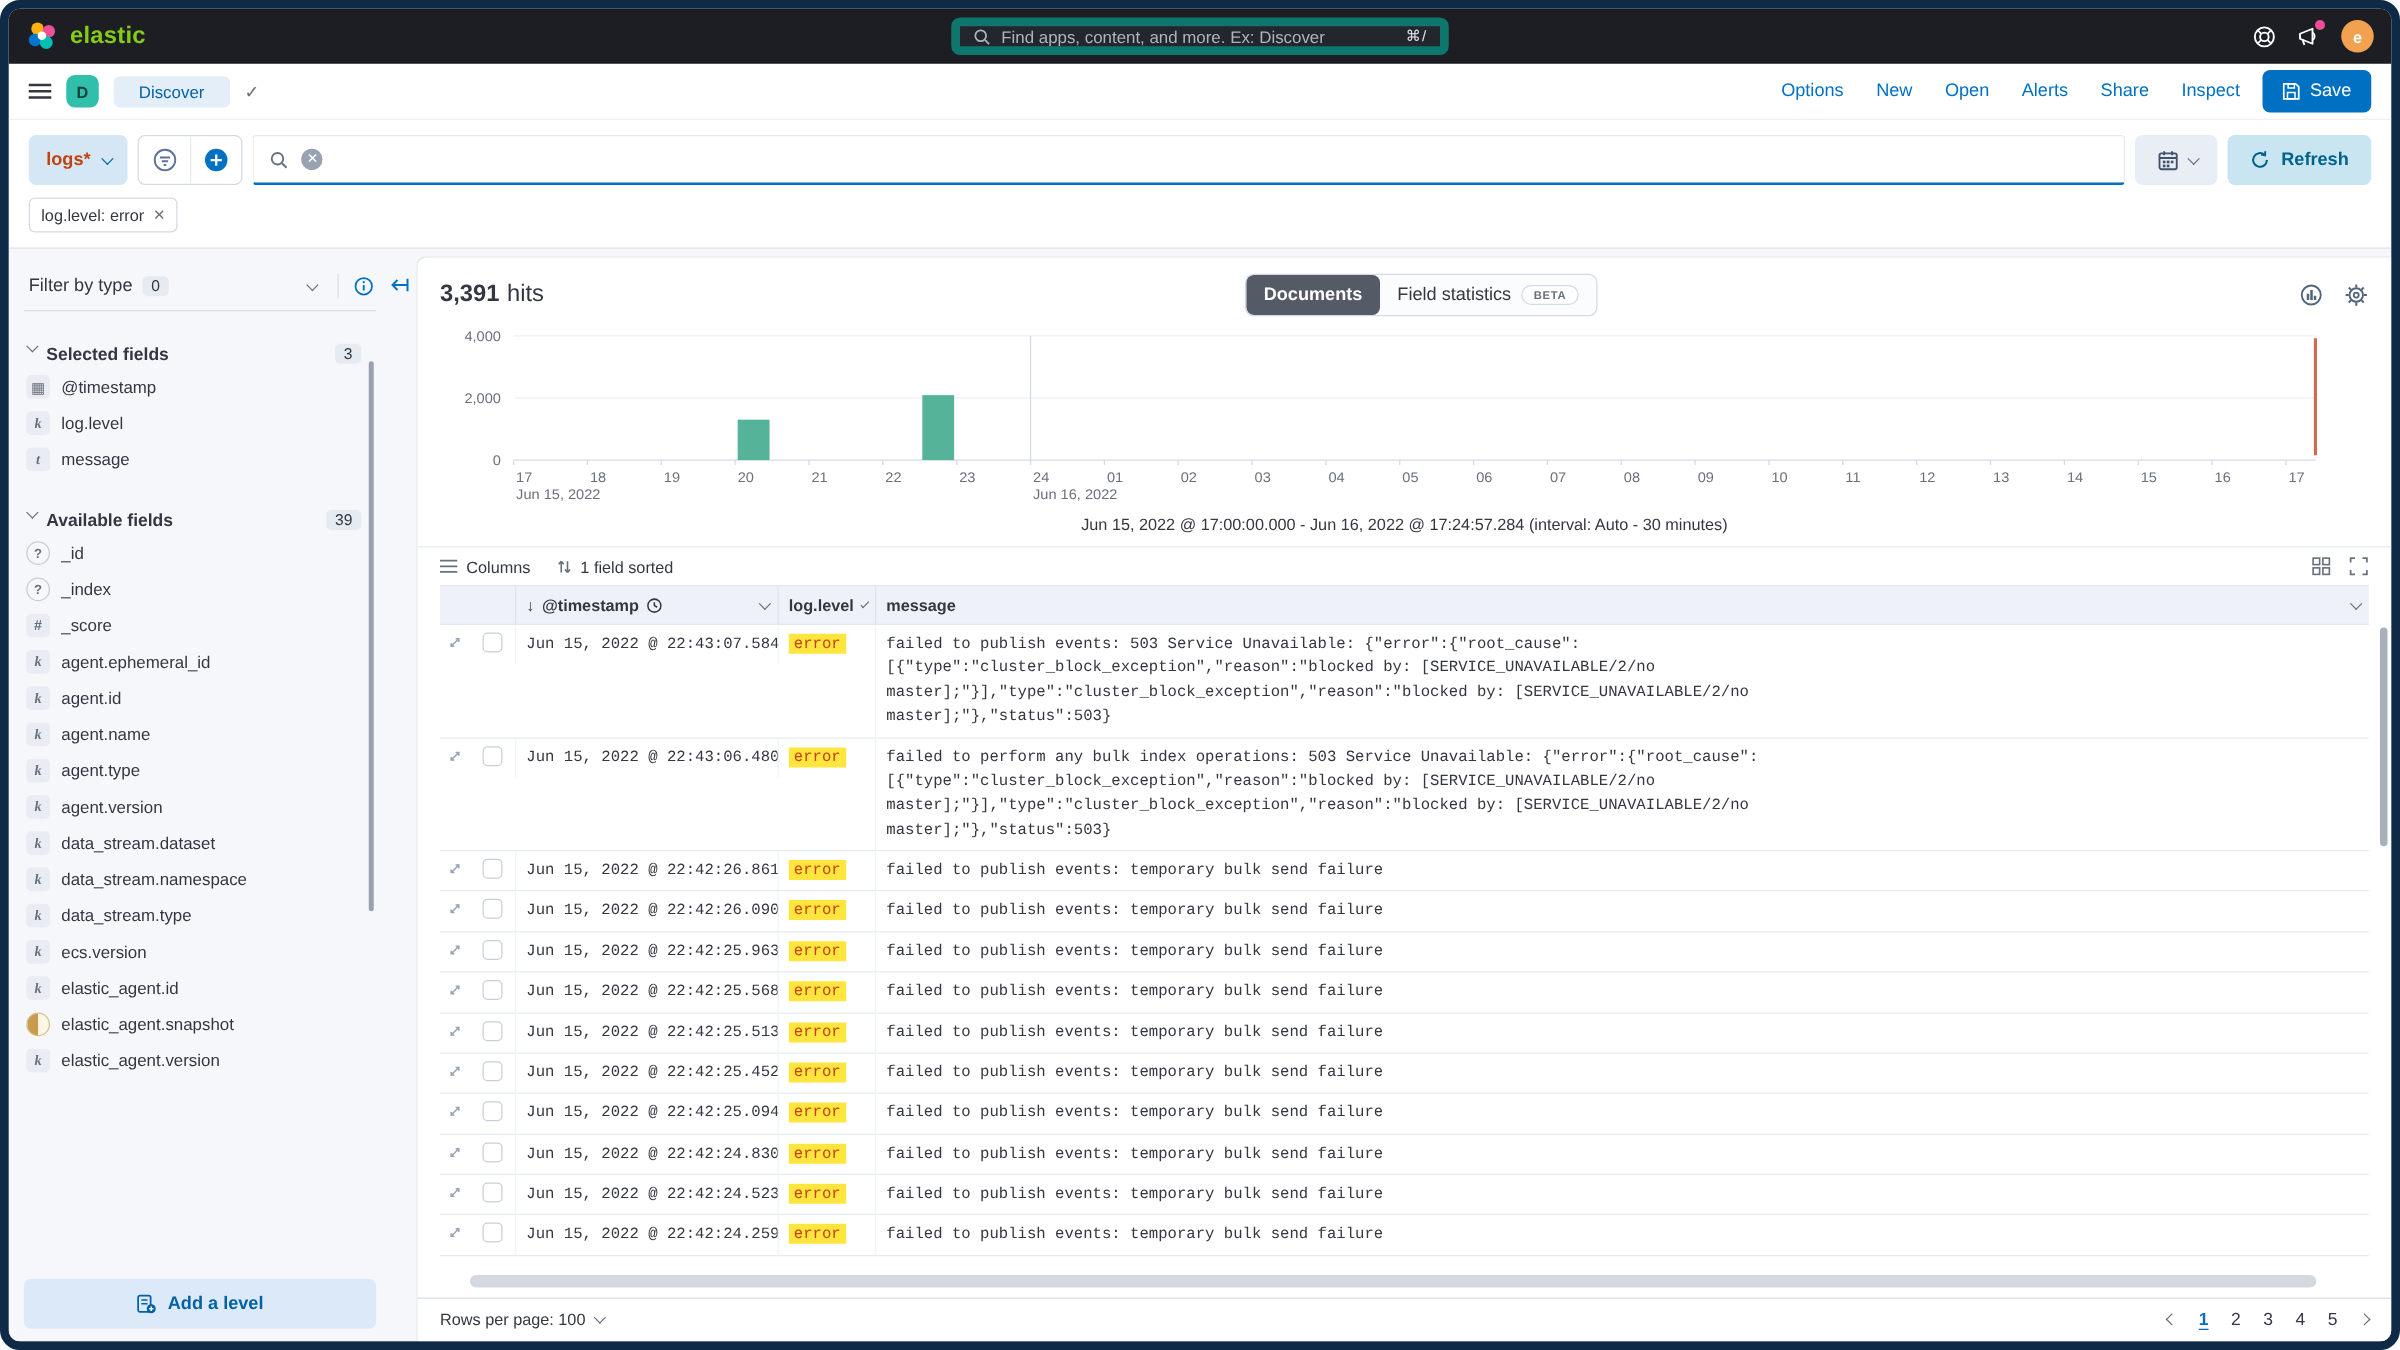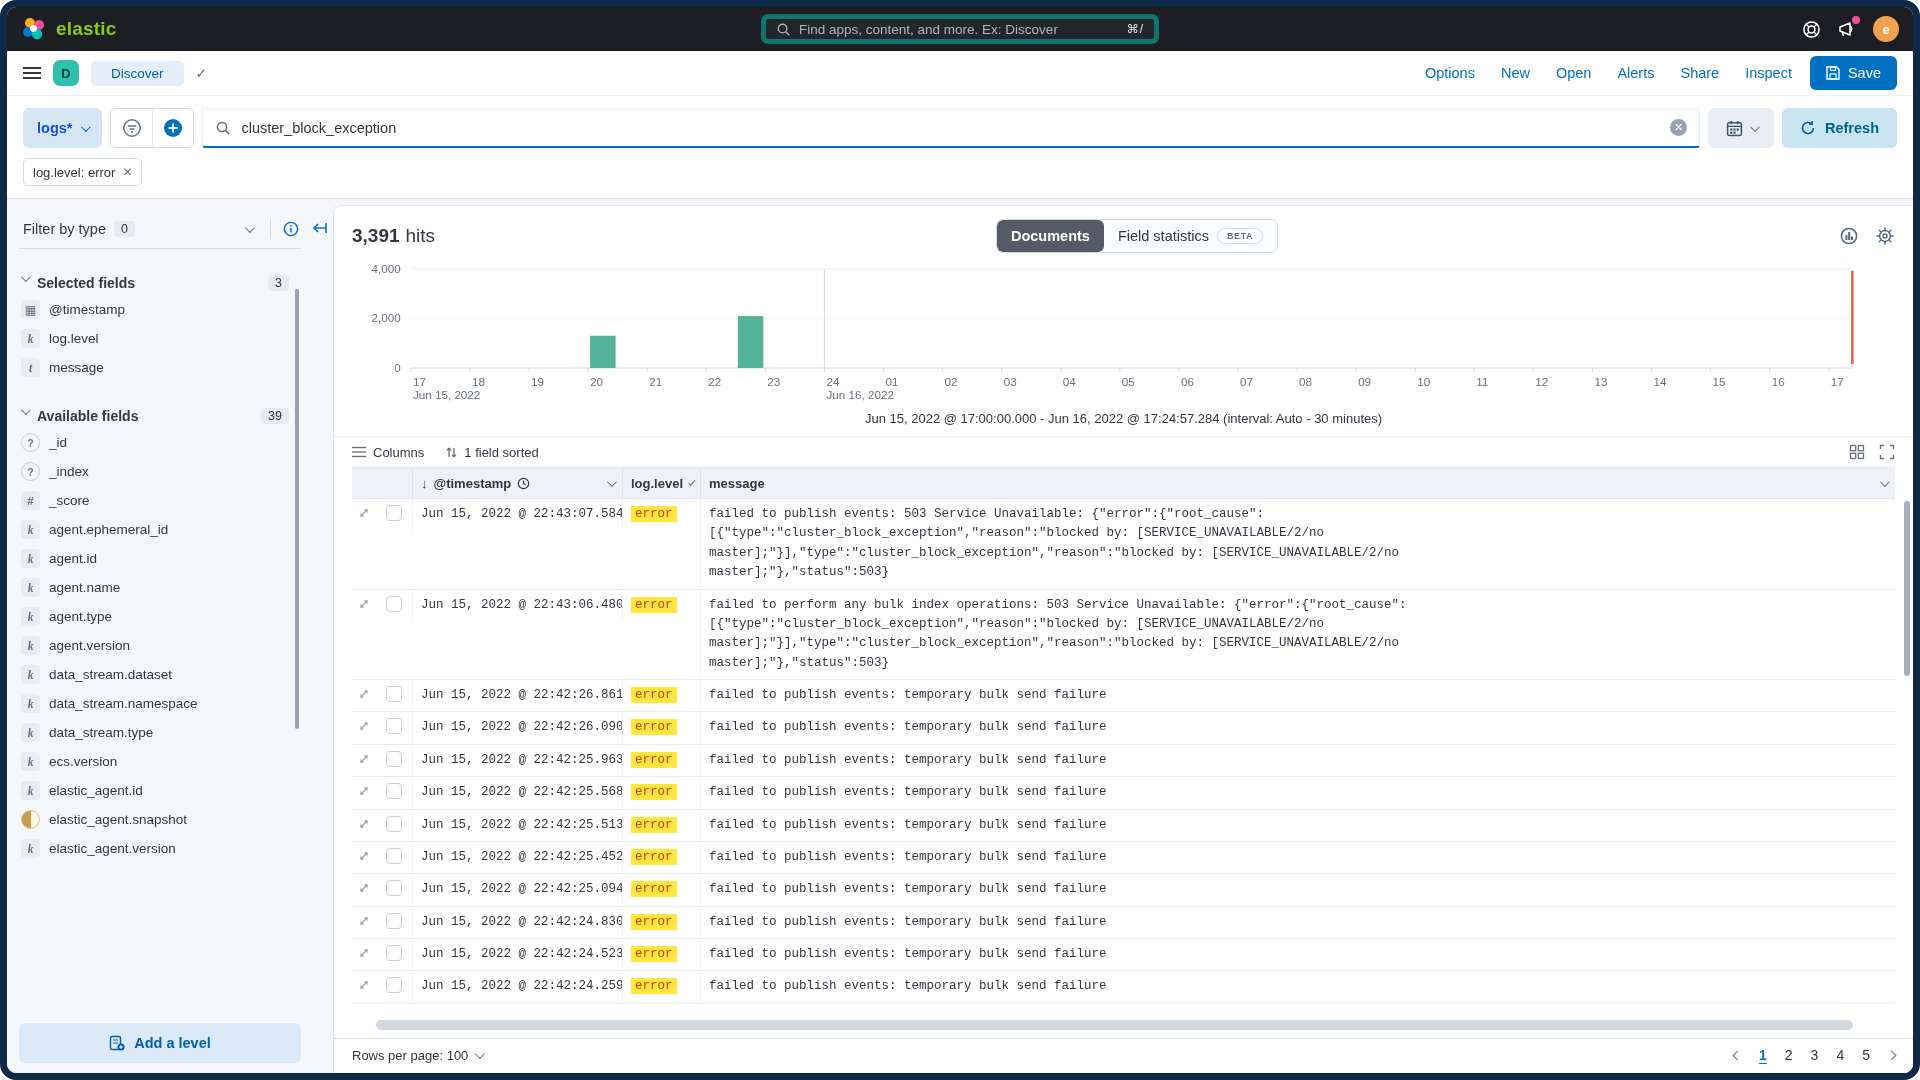--- a/index.html
+++ b/index.html
@@ -7,21 +7,21 @@
     font-family:"Liberation Sans","DejaVu Sans",sans-serif; color:#343741; }
   .frame { width:1920px; height:1080px; border:7px solid #0e2a47; border-radius:16px;
     overflow:hidden; display:flex; flex-direction:column; background:#fff; }
 
   
   .topbar { height:44px; background:#1c1e24; display:flex; align-items:center;
     padding:0 14px; position:relative; flex:0 0 auto; }
   .brand { display:flex; align-items:center; gap:9px; }
   .brand-name { color:#84cc16; font-size:19px; font-weight:600; letter-spacing:.2px; }
   .global-search { position:absolute; left:50%; transform:translateX(-50%);
-    width:398px; height:30px; background:#24262d; border:5px solid #0f766e; border-radius:7px;
+    width:398px; height:30px; background:#24262d; border:7px solid #0f766e; border-radius:7px;
     display:flex; align-items:center; padding:0 10px; gap:8px; }
   .global-search .ph { color:#aeb4bf; font-size:13.5px; flex:1; white-space:nowrap; overflow:hidden; }
   .kbd { color:#e3e6eb; font-size:12px; letter-spacing:1px; }
   .top-right { margin-left:auto; display:flex; align-items:center; gap:16px; }
   .icon-btn { background:none; border:none; cursor:pointer; display:inline-flex;
     align-items:center; justify-content:center; position:relative; }
   .notif-dot { position:absolute; top:-3px; right:-3px; width:8px; height:8px;
     border-radius:50%; background:#f04e98; }
   .avatar { width:26px; height:26px; border-radius:50%; background:#f1a14f; color:#fff;
     font-size:13px; font-weight:700; display:flex; align-items:center; justify-content:center; }
@@ -42,21 +42,21 @@
   .nav-links { margin-left:auto; display:flex; align-items:center; gap:26px; }
   .nav-link { color:#0071c2; font-size:14.5px; text-decoration:none; cursor:pointer; background:none; border:none; }
   .save-btn { background:#0071c2; color:#fff; border:none; border-radius:6px; height:34px;
     padding:0 16px; font-size:14.5px; font-weight:500; display:flex; align-items:center;
     gap:8px; cursor:pointer; margin-left:6px; }
 
   
   .query-section { background:#fff; padding:12px 16px 0; border-bottom:1px solid #d8dee8; flex:0 0 auto; }
   .query-row { display:flex; align-items:stretch; gap:8px; }
   .dataview-btn { background:#d5e6f5; border:none; border-radius:6px; height:40px;
-    padding:0 14px; color:#1d4ed8; font-weight:700; font-size:14.5px; display:flex;
+    padding:0 14px; color:#c2410c; font-weight:700; font-size:14.5px; display:flex;
     align-items:center; gap:9px; cursor:pointer; }
   .icon-group { display:flex; border:1px solid #d3dae6; border-radius:6px; background:#fff; overflow:hidden; }
   .icon-group .cell { width:41px; display:flex; align-items:center; justify-content:center;
     cursor:pointer; background:none; border:none; }
   .icon-group .cell + .cell { border-left:1px solid #e6ebf2; }
   .searchbar { flex:1; position:relative; display:flex; align-items:center; gap:10px;
     background:#fff; border:1px solid #e7ebf2; border-bottom:2px solid #0071c2;
     border-radius:3px; padding:0 12px; }
   .searchbar input { border:none; outline:none; flex:1; font-size:14.5px; color:#343741;
     font-family:inherit; background:transparent; }
@@ -268,21 +268,20 @@
             <line x1="6.5" y1="11" x2="15.5" y2="11" stroke="#fff" stroke-width="1.8"></line>
             <line x1="11" y1="6.5" x2="11" y2="15.5" stroke="#fff" stroke-width="1.8"></line>
           </svg>
         </button>
       </div>
       <div class="searchbar">
         <svg class="ic" width="16" height="16" viewBox="0 0 16 16">
           <circle cx="7" cy="7" r="4.6" fill="none" stroke="#69707d" stroke-width="1.5"></circle>
           <line x1="10.6" y1="10.6" x2="14.2" y2="14.2" stroke="#69707d" stroke-width="1.5"></line>
         </svg>
-        <input type="text" value="cluster_block_exception" style="">
         <button class="clear-btn">✕</button>
       </div>
       <button class="date-btn">
         <svg class="ic" width="17" height="17" viewBox="0 0 16 16">
           <rect x="1.5" y="2.5" width="13" height="12" rx="1.5" fill="none" stroke="#3f516b" stroke-width="1.4"></rect>
           <line x1="1.5" y1="6" x2="14.5" y2="6" stroke="#3f516b" stroke-width="1.4"></line>
           <line x1="5" y1="1" x2="5" y2="4" stroke="#3f516b" stroke-width="1.4"></line>
           <line x1="11" y1="1" x2="11" y2="4" stroke="#3f516b" stroke-width="1.4"></line>
           <rect x="4" y="8" width="2" height="2" fill="#3f516b"></rect>
             <rect x="7" y="8" width="2" height="2" fill="#3f516b"></rect>

